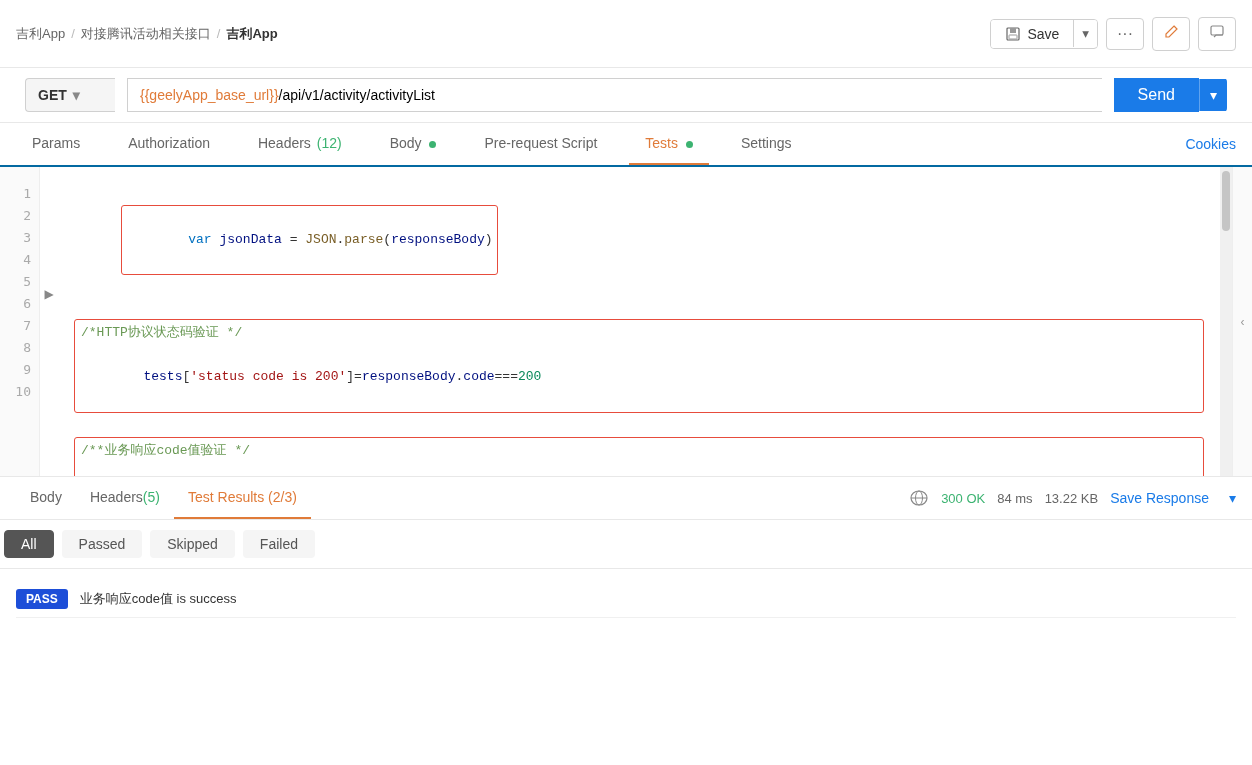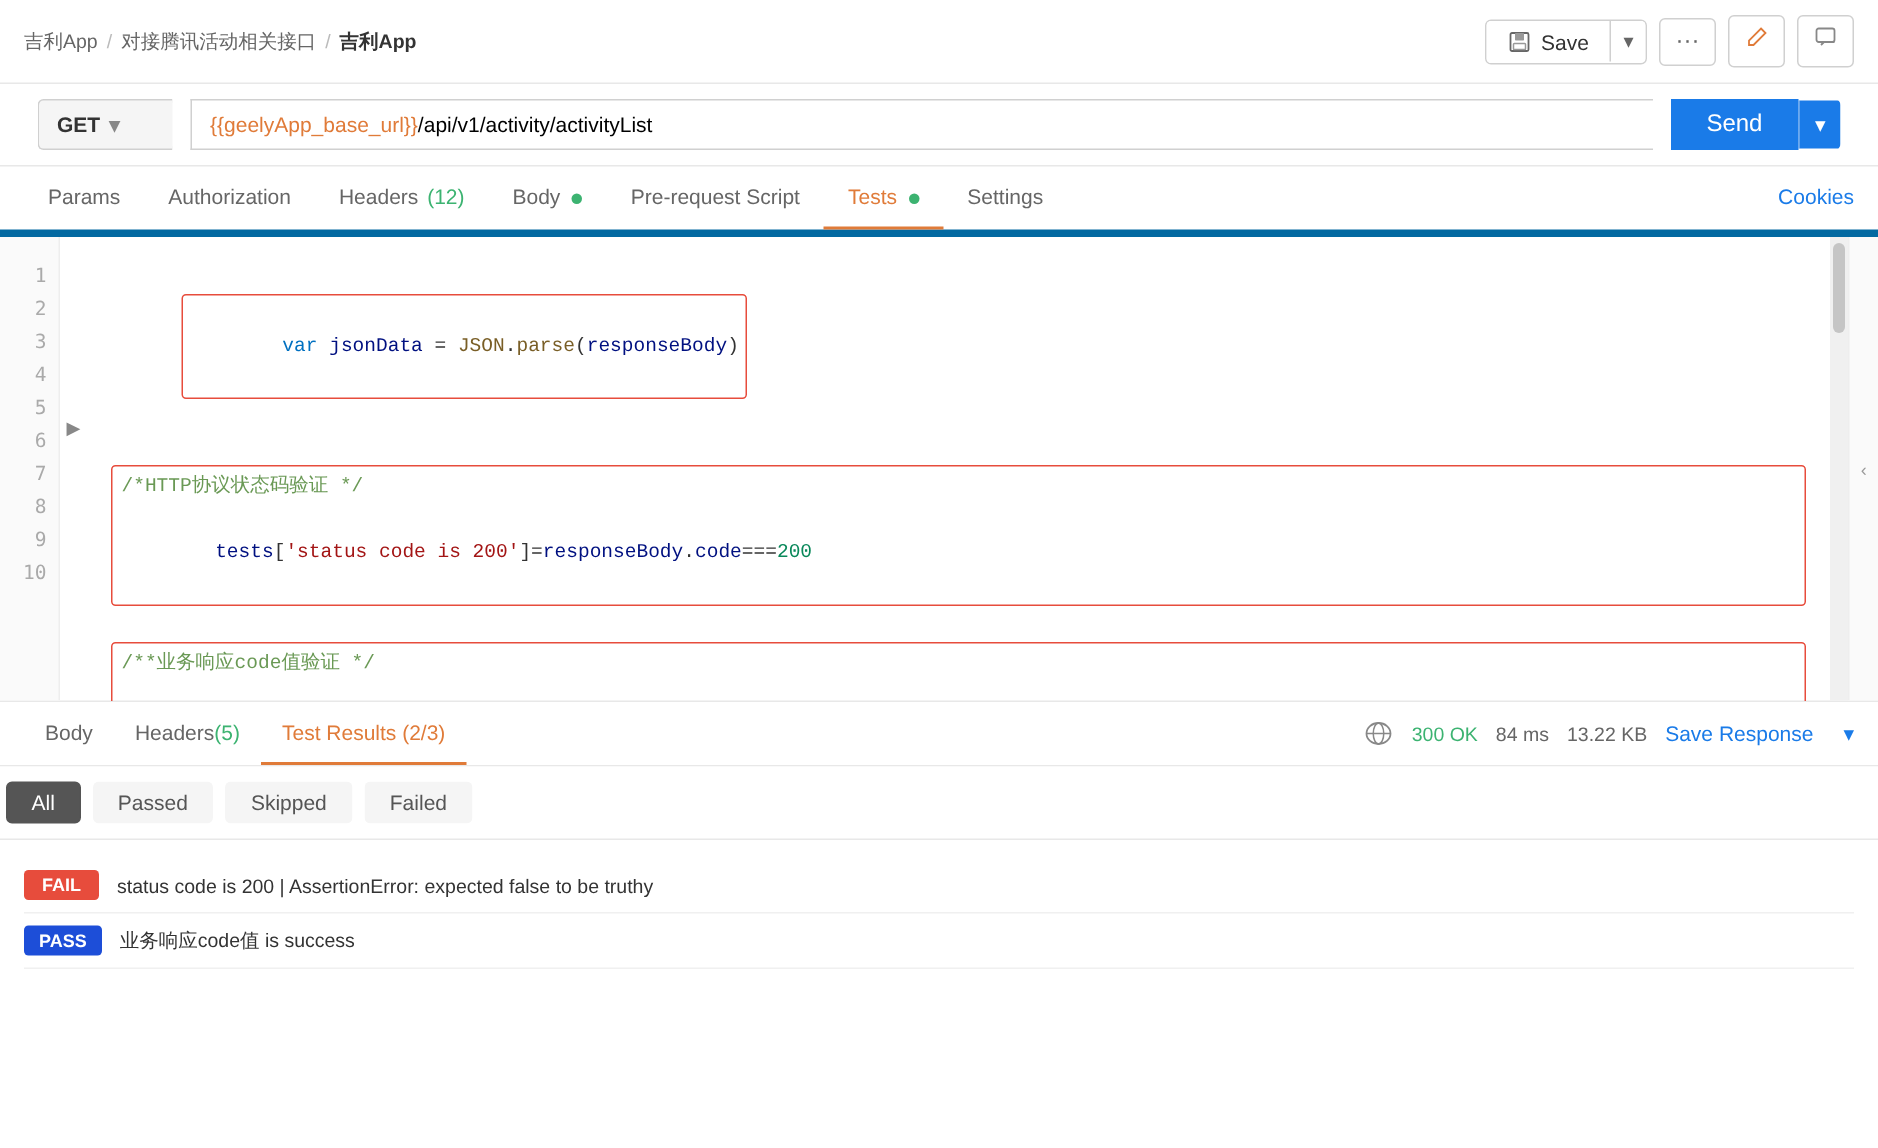--- a/index.html
+++ b/index.html
@@ -1,21 +1,21 @@
 <!DOCTYPE html>
 <html><head>
   <meta charset="utf-8">
   <style>
     * { box-sizing: border-box; margin: 0; padding: 0; }
     body { font-family: -apple-system, BlinkMacSystemFont, 'Segoe UI', sans-serif; background: #fff; color: #333; font-size: 14px; overflow: hidden; }
 
     
     .top-bar {
       display: flex; align-items: center; justify-content: space-between;
-      padding: 10px 16px; border-bottom: 1px solid #e8e8e8; height: 56px;
+      padding: 10px 16px; border-bottom: 1px solid #e8e8e8; height: 68px;
     }
     .breadcrumb { display: flex; align-items: center; gap: 6px; font-size: 13px; color: #666; }
     .breadcrumb .sep { color: #bbb; }
     .breadcrumb .current { font-weight: 600; color: #333; }
     .top-actions { display: flex; align-items: center; gap: 8px; }
     .save-btn {
       display: flex; align-items: center; gap: 0;
       border: 1px solid #d0d0d0; border-radius: 4px; overflow: hidden;
       cursor: pointer;
     }
@@ -66,23 +66,23 @@
       border: none; cursor: pointer; font-size: 16px; font-weight: 500;
     }
     .send-btn-arrow {
       padding: 8px 10px; background: #1a7be8; color: #fff;
       border: none; border-left: 1px solid rgba(255,255,255,0.3); cursor: pointer;
       font-size: 14px;
     }
 
     
     .request-tabs {
-      display: flex; 
-      padding: 0 16px; border-bottom: 5px solid #0369a1;
-      gap: 0;
+      display: flex; align-items: center;
+      padding: 0 16px; border-bottom: 2px solid #0369a1;
+      gap: 16px;
     }
     .tab {
       padding: 12px 16px; cursor: pointer; font-size: 14px; color: #666;
       border-bottom: 2px solid transparent; white-space: nowrap;
     }
     .tab.active { color: #e07b39; border-bottom-color: #e07b39; font-weight: 500; }
     .tab .dot { display: inline-block; width: 7px; height: 7px; border-radius: 50%; margin-left: 4px; vertical-align: middle; }
     .tab .dot.green { background: #3cb371; }
     .tab-spacer { flex: 1; }
     .cookies-link { color: #1a7be8; cursor: pointer; font-size: 14px; padding: 12px 0; }
@@ -307,20 +307,16 @@
 
 <div class="test-filter-tabs">
   <div class="filter-tab active">All</div>
   <div class="filter-tab">Passed</div>
   <div class="filter-tab">Skipped</div>
   <div class="filter-tab">Failed</div>
 </div>
 
 <div class="test-results">
   <div class="test-result-row">
-    <span class="badge fail">FAIL</span>
-    <span class="result-text">status code is 200 | AssertionError: expected false to be truthy</span>
-  </div>
-  <div class="test-result-row">
     <span class="badge pass">PASS</span>
     <span class="result-text">业务响应code值 is success</span>
   </div>
 </div>
 
 </body></html>

